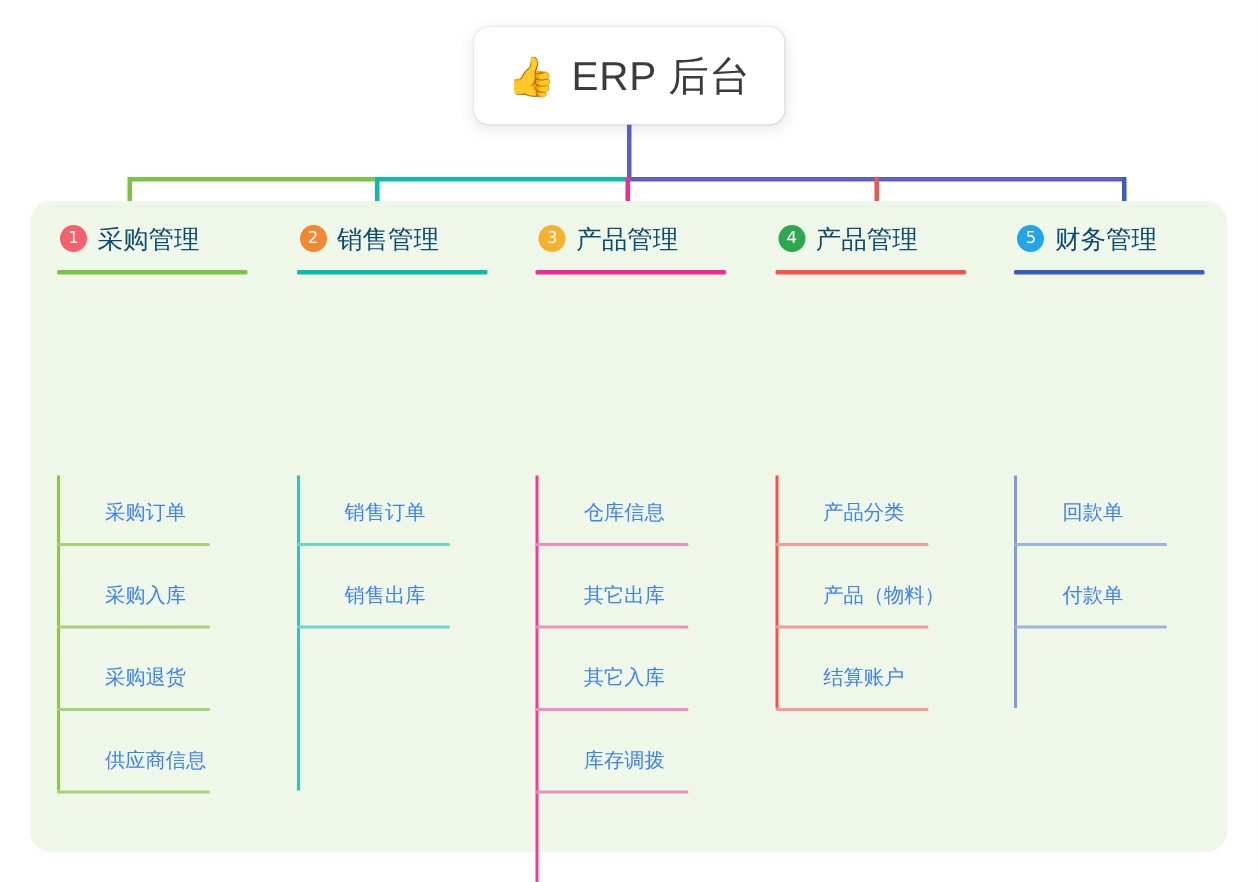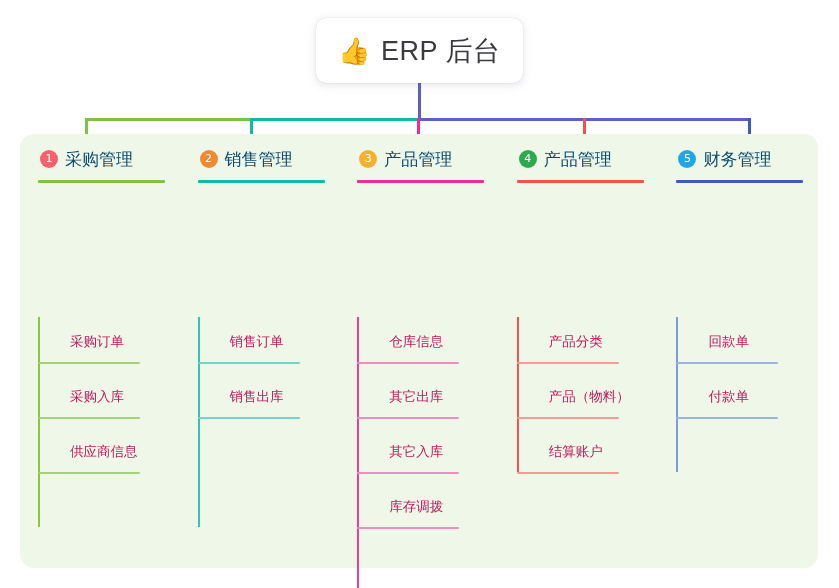--- a/index.html
+++ b/index.html
@@ -132,21 +132,21 @@
   .item {
     height: 55px;
     position: relative;
     box-sizing: border-box;
   }
   .item-label {
     position: absolute;
     left: 32px;
     top: 16px;
     font-size: 13.5px;
-    color: #be185d;
+    color: #3b82f6;
     white-space: nowrap;
   }
   .item-rule {
     position: absolute;
     left: 0px;
     top: 45px;
     height: 2px;
     width: 102px;
     border-radius: 1px;
   }
@@ -186,20 +186,24 @@
       <div class="items">
         <div class="item">
           <span class="item-label">采购订单</span>
           <div class="item-rule" style="background: rgb(166, 209, 120);"></div>
         </div>
         <div class="item">
           <span class="item-label">采购入库</span>
           <div class="item-rule" style="background: rgb(166, 209, 120);"></div>
         </div>
         <div class="item">
+          <span class="item-label">采购退货</span>
+          <div class="item-rule" style="background: rgb(166, 209, 120);"></div>
+        </div>
+        <div class="item">
           <span class="item-label">供应商信息</span>
           <div class="item-rule" style="background: rgb(166, 209, 120);"></div>
         </div>
       </div>
     </div>
     <div class="column">
       <div class="col-header">
         <span class="badge" style="background: rgb(240, 138, 50);">2</span>
         <span class="col-title">销售管理</span>
       </div>

